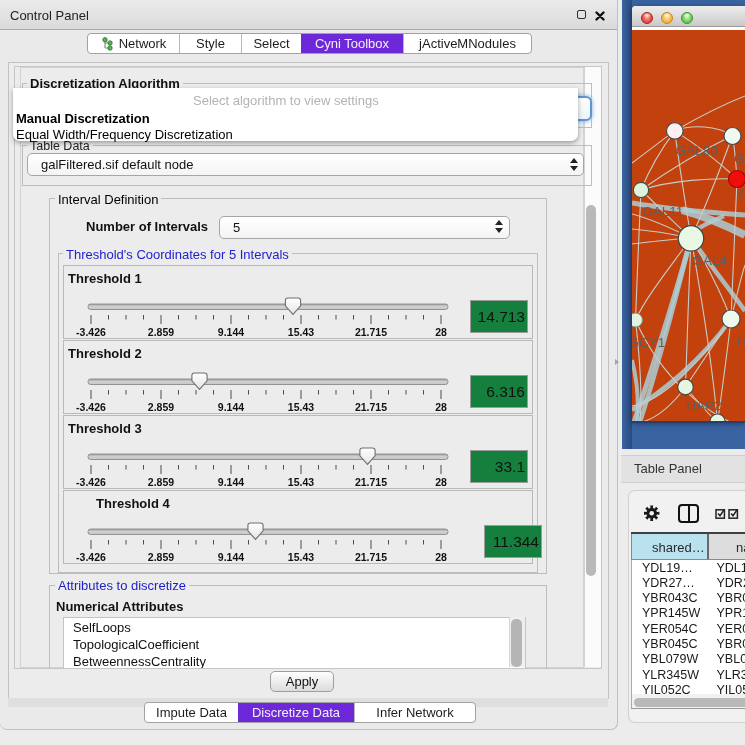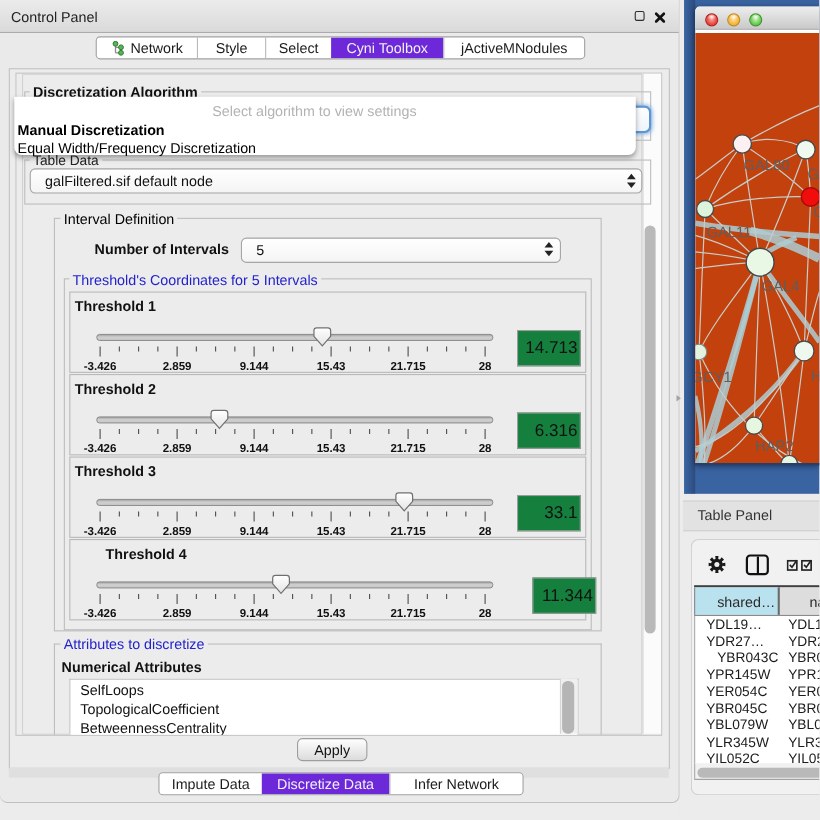--- a/index.html
+++ b/index.html
@@ -372,21 +372,21 @@
 <div class="a" style="left:707px;top:534px;width:2px;height:24.5px;background:#6a6a6a;"></div>
 <div class="a" style="left:709px;top:534px;width:36px;height:24.5px;background:#dddddd;"></div>
 <div class="a" style="left:652px;top:540px;font-size:13px;color:#2a2a2a;">shared…</div>
 <div class="a" style="left:736px;top:540px;font-size:13px;color:#2a2a2a;">name</div>
 <div class="a" style="left:631px;top:558.5px;width:114px;height:1px;background:#8a8a8a;"></div>
 <div class="a" style="left:631px;top:559.5px;width:114px;height:134.5px;background:#fff;border-left:1px solid #aaa;overflow:hidden;">
 <div class="a" style="left:10px;top:1.0px;font-size:12.5px;color:#1a1a1a;">YDL19…</div>
 <div class="a" style="left:84.5px;top:1.0px;font-size:12.5px;color:#1a1a1a;">YDL19</div>
 <div class="a" style="left:10px;top:16.3px;font-size:12.5px;color:#1a1a1a;">YDR27…</div>
 <div class="a" style="left:84.5px;top:16.3px;font-size:12.5px;color:#1a1a1a;">YDR27</div>
-<div class="a" style="left:20px;top:31.6px;font-size:12.5px;color:#1a1a1a;">YBR043C</div>
+<div class="a" style="left:10px;top:31.6px;font-size:12.5px;color:#1a1a1a;">YBR043C</div>
 <div class="a" style="left:84.5px;top:31.6px;font-size:12.5px;color:#1a1a1a;">YBR04</div>
 <div class="a" style="left:10px;top:46.9px;font-size:12.5px;color:#1a1a1a;">YPR145W</div>
 <div class="a" style="left:84.5px;top:46.9px;font-size:12.5px;color:#1a1a1a;">YPR14</div>
 <div class="a" style="left:10px;top:62.2px;font-size:12.5px;color:#1a1a1a;">YER054C</div>
 <div class="a" style="left:84.5px;top:62.2px;font-size:12.5px;color:#1a1a1a;">YER05</div>
 <div class="a" style="left:10px;top:77.5px;font-size:12.5px;color:#1a1a1a;">YBR045C</div>
 <div class="a" style="left:84.5px;top:77.5px;font-size:12.5px;color:#1a1a1a;">YBR04</div>
 <div class="a" style="left:10px;top:92.8px;font-size:12.5px;color:#1a1a1a;">YBL079W</div>
 <div class="a" style="left:84.5px;top:92.8px;font-size:12.5px;color:#1a1a1a;">YBL07</div>
 <div class="a" style="left:10px;top:108.1px;font-size:12.5px;color:#1a1a1a;">YLR345W</div>

